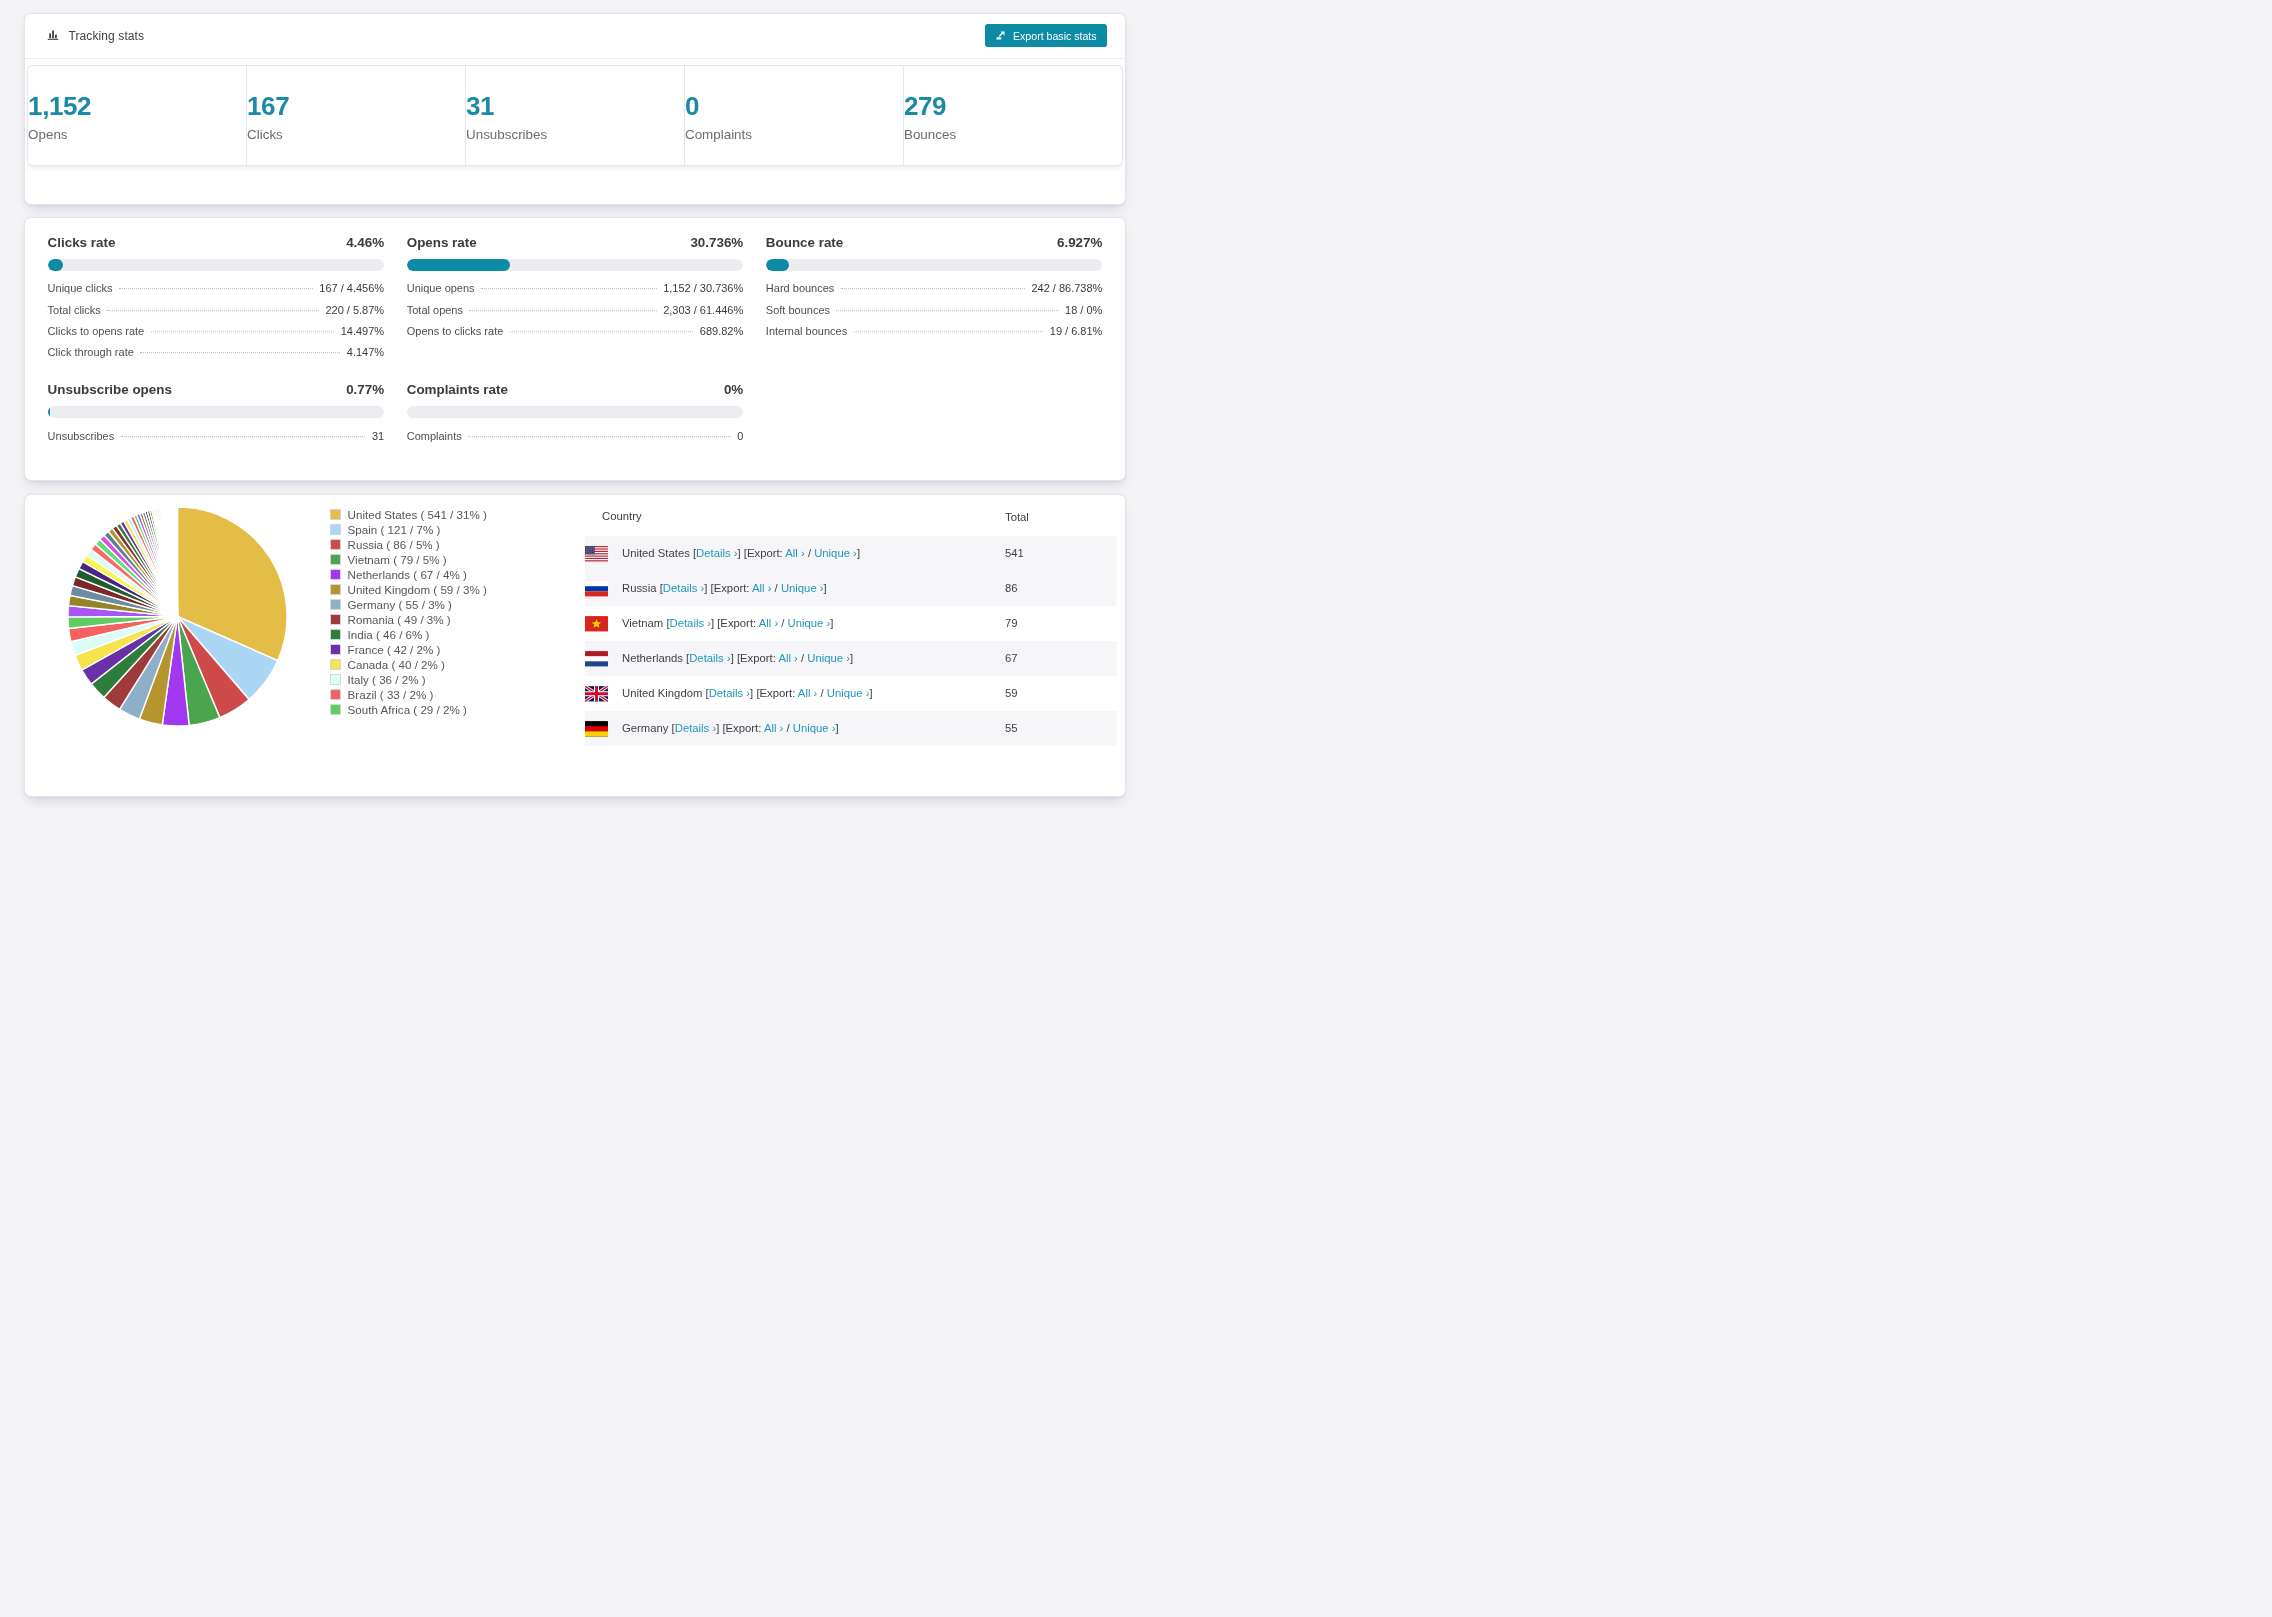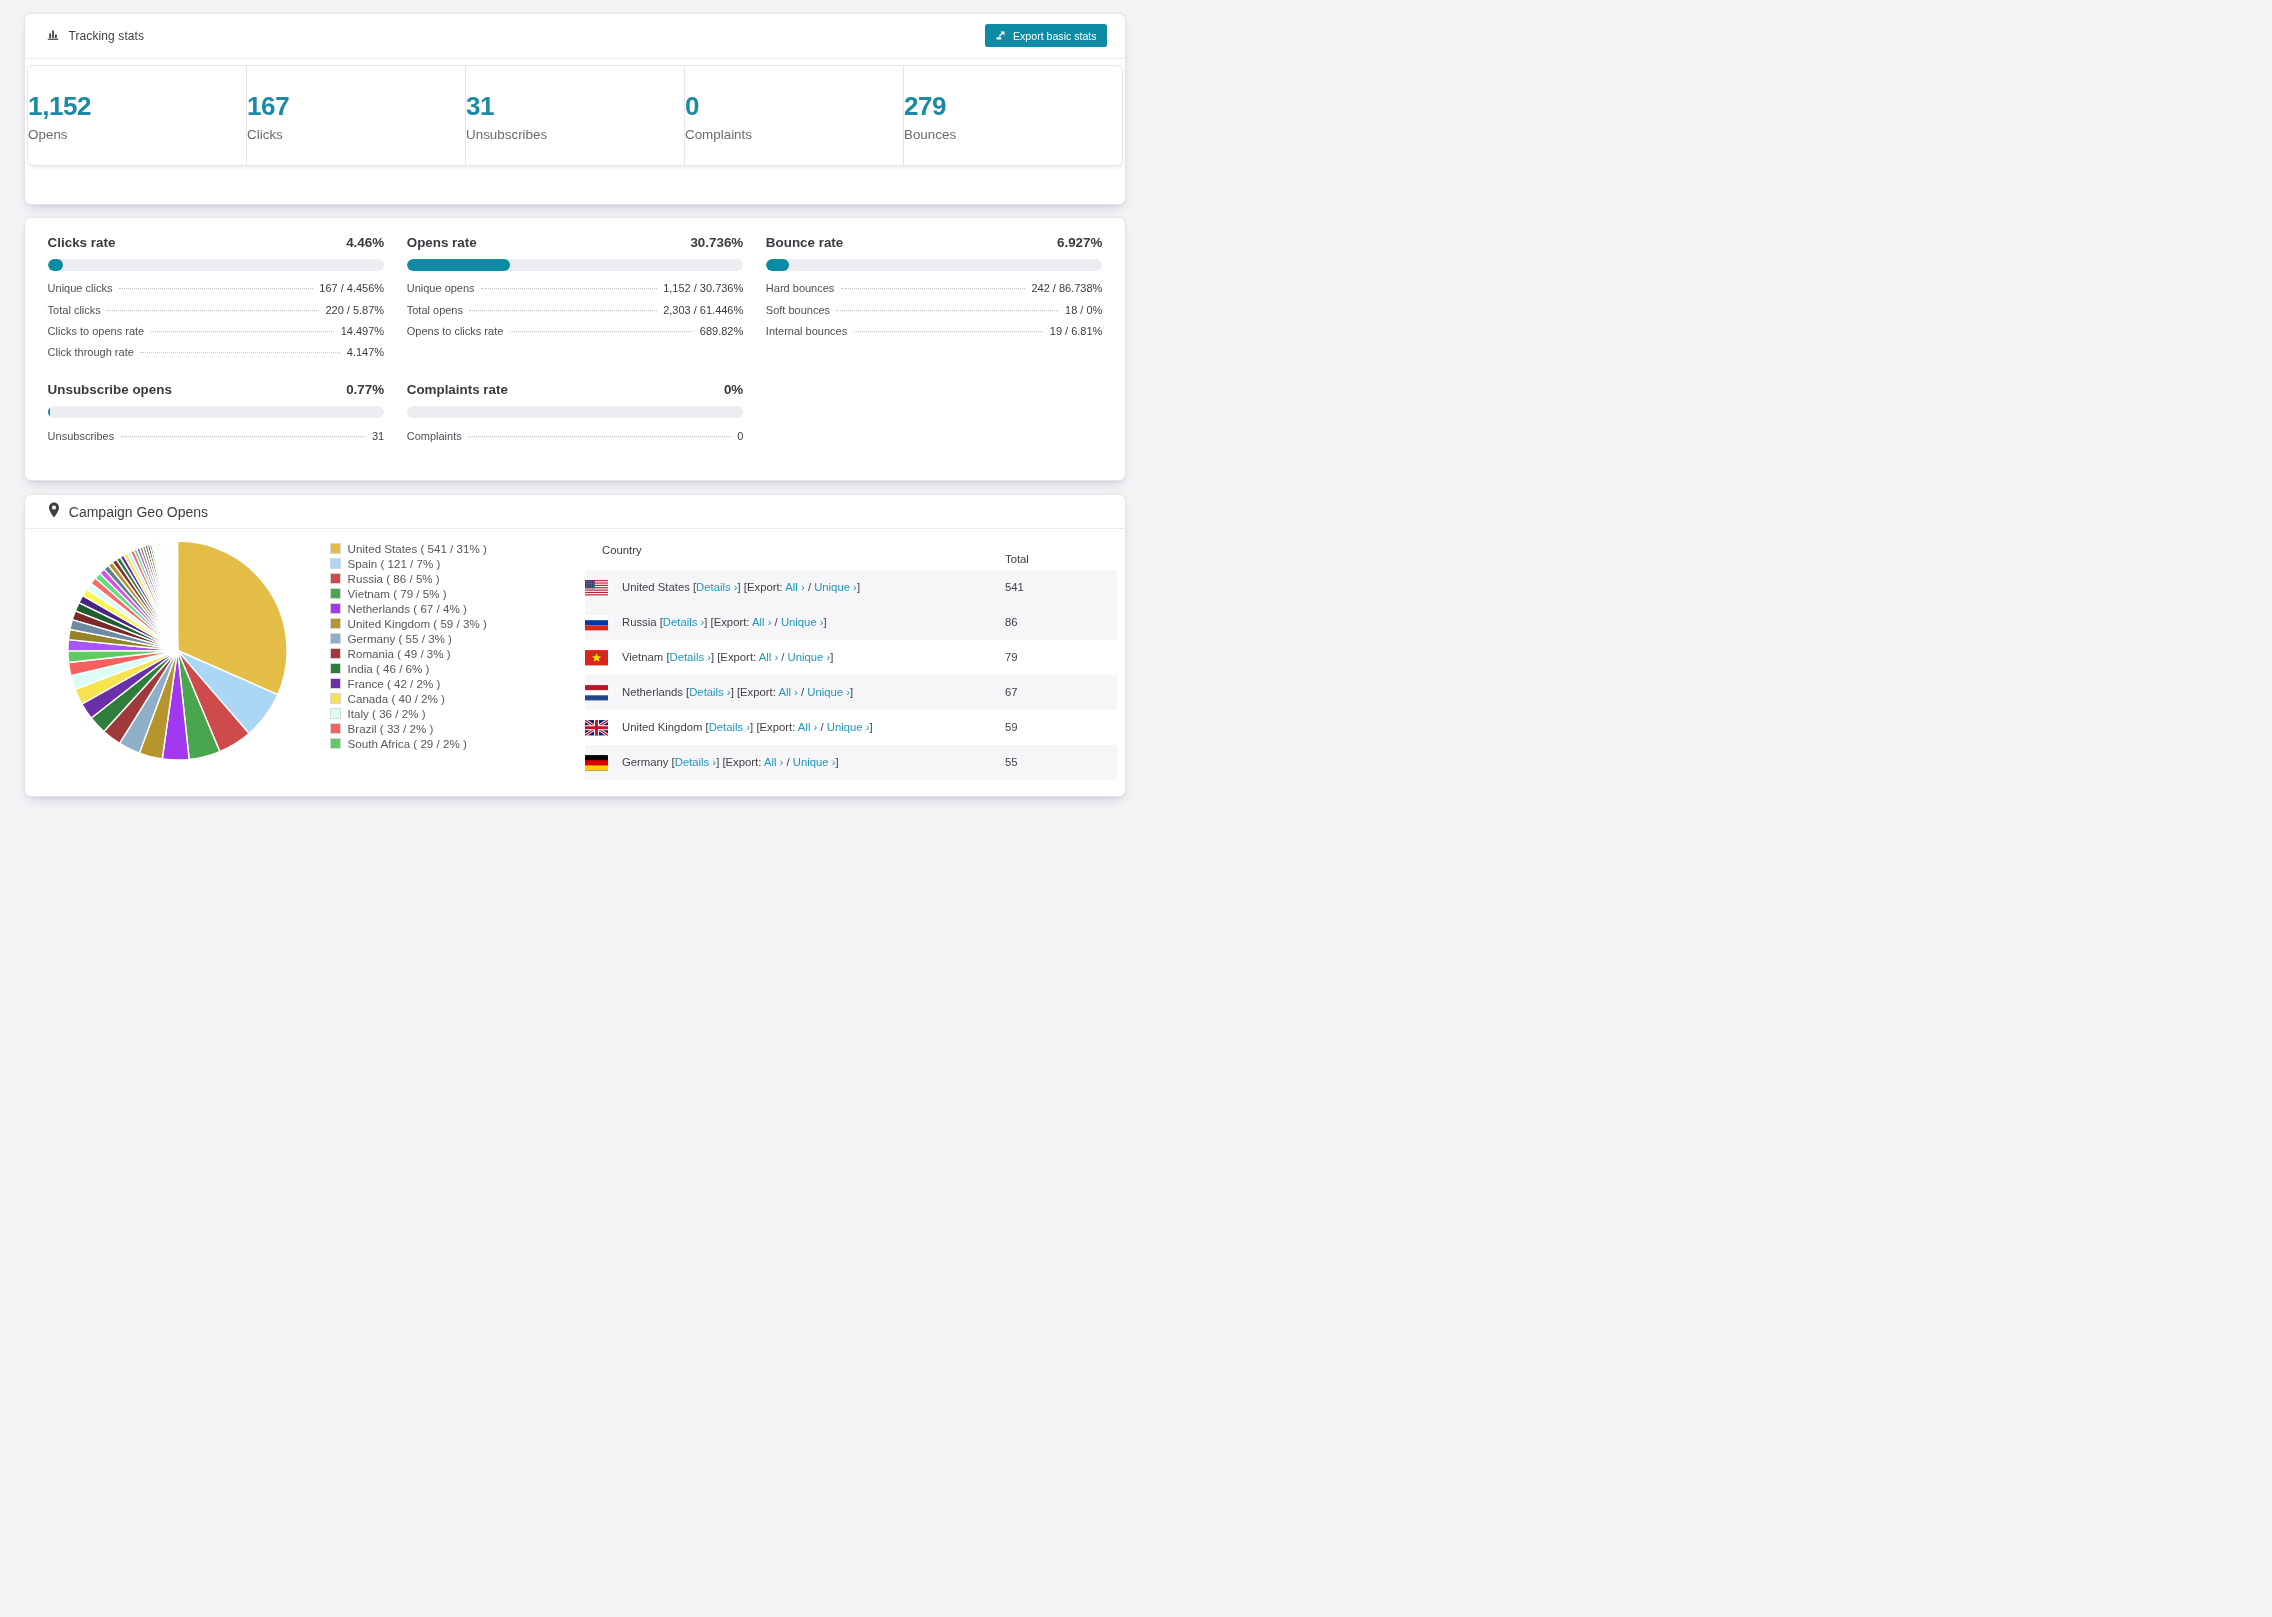--- a/index.html
+++ b/index.html
@@ -64,21 +64,21 @@
   }
   .geo-body { position:relative; height:269px; }
   #pie-wrap { position:absolute; left:38px; top:7px; width:229px; height:229px; }
   #legend { position:absolute; left:305px; top:12px; }
   .legend-item { display:flex; align-items:center; height:15px; }
   .swatch { width:10.6px; height:10.6px; border:1.4px solid #d5d5da; margin-right:7px; flex:0 0 auto; }
   .legend-label { font-size:11.6px; color:#56565c; white-space:nowrap; }
   #geo-table { position:absolute; left:560px; top:4.2px; width:532px; }
   .geo-thead { position:relative; height:37px; font-size:11.3px; color:#3a3a41; }
   .th-country { position:absolute; left:17px; top:11.3px; }
-  .th-total { position:absolute; left:420px; top:20px; }
+  .th-total { position:absolute; left:420px; top:12px; }
   .geo-row { position:relative; height:35px; font-size:11.3px; color:#3f3f45; }
   .geo-row.stripe { background:#f6f6f8; }
   .flag { position:absolute; left:0; top:10px; width:23px; height:15.5px; border-radius:0.7px; overflow:hidden; box-shadow:0 0 0.7px rgba(0,0,0,.25); }
   .flag svg { display:block; }
   .geo-country { position:absolute; left:37px; top:10.6px; white-space:nowrap; }
   .geo-total { position:absolute; left:420px; top:10.6px; }
   .geo-link { color:#2097ba; text-decoration:none; cursor:pointer; }
   
   .icon-dark { color:#3e3e45; }
 </style>
@@ -247,28 +247,20 @@
             <span class="dlabel">Complaints</span>
             <span class="dleader"></span>
             <span class="dvalue">0</span>
           </div>
         </div>
       </div>
     </div>
 </div>
 
 <div class="card" id="card-geo">
-  <div class="geo-header">
-    <span class="icon-dark">
-      <svg width="12" height="16" viewBox="0 0 24 32">
-        <path d="M12 1C6.5 1 2 5.5 2 11c0 7.5 10 20 10 20s10-12.5 10-20C22 5.5 17.5 1 12 1zm0 14.2a4.2 4.2 0 1 1 0-8.4 4.2 4.2 0 0 1 0 8.4z" fill="#3e3e45"></path>
-      </svg>
-    </span>
-    <span>Campaign Geo Opens</span>
-  </div>
   <div class="geo-body">
     <div id="pie-wrap"><svg width="229" height="229" viewBox="0 0 324 324">
           <path d="M162,162 L162.00,7.00 A155,155 0 0 1 303.86,224.45 Z" fill="#e3bd45" stroke="#ffffff" stroke-width="2"></path>
           <path d="M162,162 L303.86,224.45 A155,155 0 0 1 263.27,279.34 Z" fill="#abd7f5" stroke="#ffffff" stroke-width="2"></path>
           <path d="M162,162 L263.27,279.34 A155,155 0 0 1 221.84,304.98 Z" fill="#cf4b4b" stroke="#ffffff" stroke-width="2"></path>
           <path d="M162,162 L221.84,304.98 A155,155 0 0 1 178.47,316.12 Z" fill="#4aa64e" stroke="#ffffff" stroke-width="2"></path>
           <path d="M162,162 L178.47,316.12 A155,155 0 0 1 140.45,315.50 Z" fill="#a138ef" stroke="#ffffff" stroke-width="2"></path>
           <path d="M162,162 L140.45,315.50 A155,155 0 0 1 107.98,307.28 Z" fill="#b6952f" stroke="#ffffff" stroke-width="2"></path>
           <path d="M162,162 L107.98,307.28 A155,155 0 0 1 79.95,293.50 Z" fill="#8fafc9" stroke="#ffffff" stroke-width="2"></path>
           <path d="M162,162 L79.95,293.50 A155,155 0 0 1 57.75,276.70 Z" fill="#9e3a3a" stroke="#ffffff" stroke-width="2"></path>

